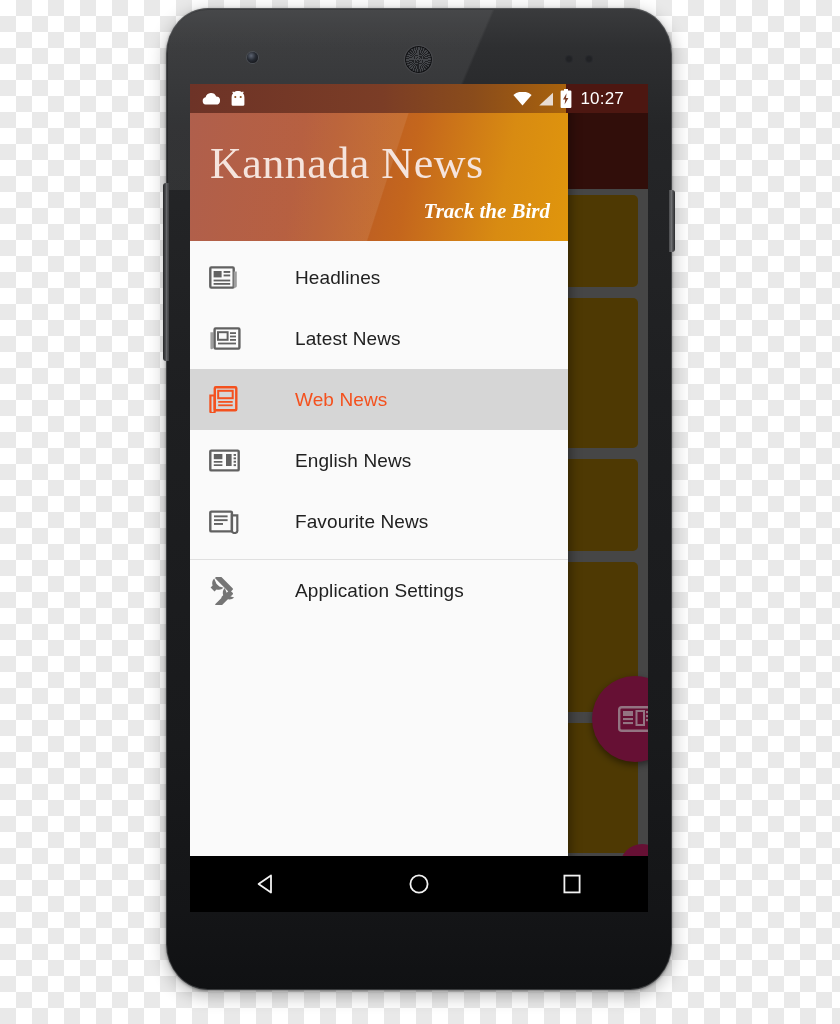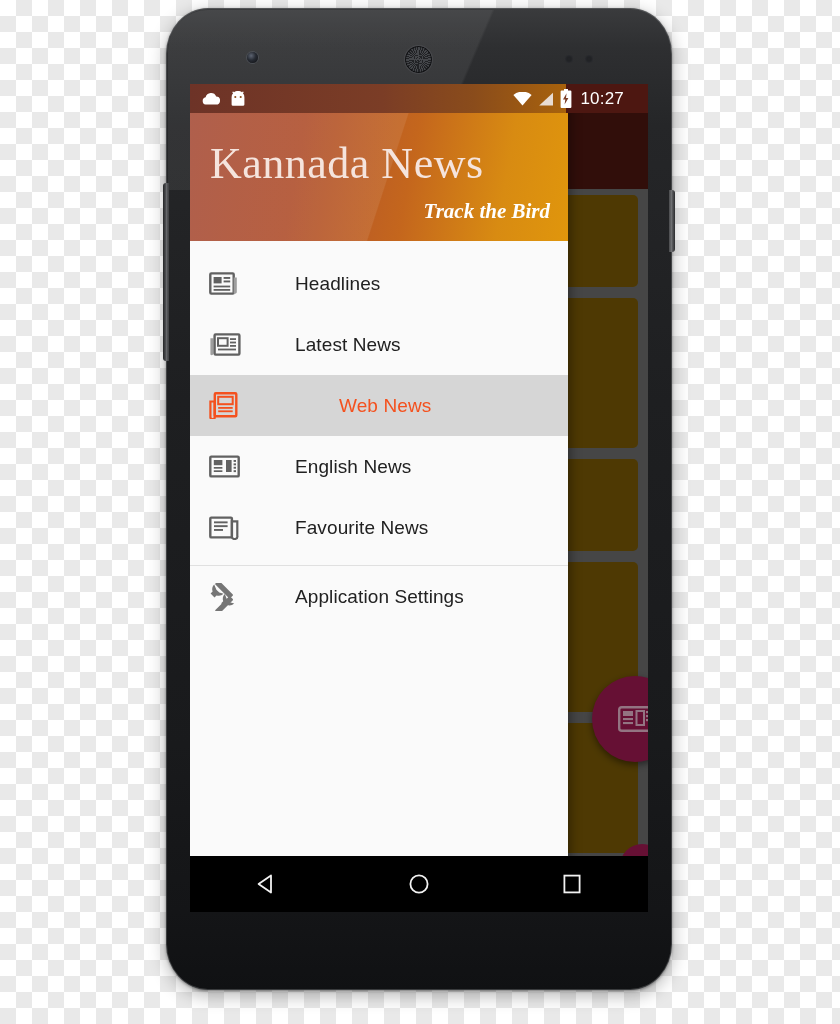--- a/index.html
+++ b/index.html
@@ -271,32 +271,31 @@
     font-family: "Liberation Serif", "DejaVu Serif", serif;
     font-style: italic;
     font-weight: bold;
     font-size: 21px;
     color: #ffffff;
   }
 
   #drawer-menu {
     flex: 1;
     background: #fafafa;
-    padding-top: 12px;
+    padding-top: 6px;
   }
   .menu-item {
     display: flex;
     align-items: center;
     height: 61px;
     padding-left: 19px;
     cursor: pointer;
   }
   .menu-item.selected {
     background: #d6d6d6;
-    gap: 44px;
   }
   .menu-icon {
     width: 40px;
     height: 34px;
     flex: none;
     display: flex;
     align-items: center;
     justify-content: flex-start;
   }
   .menu-label {

